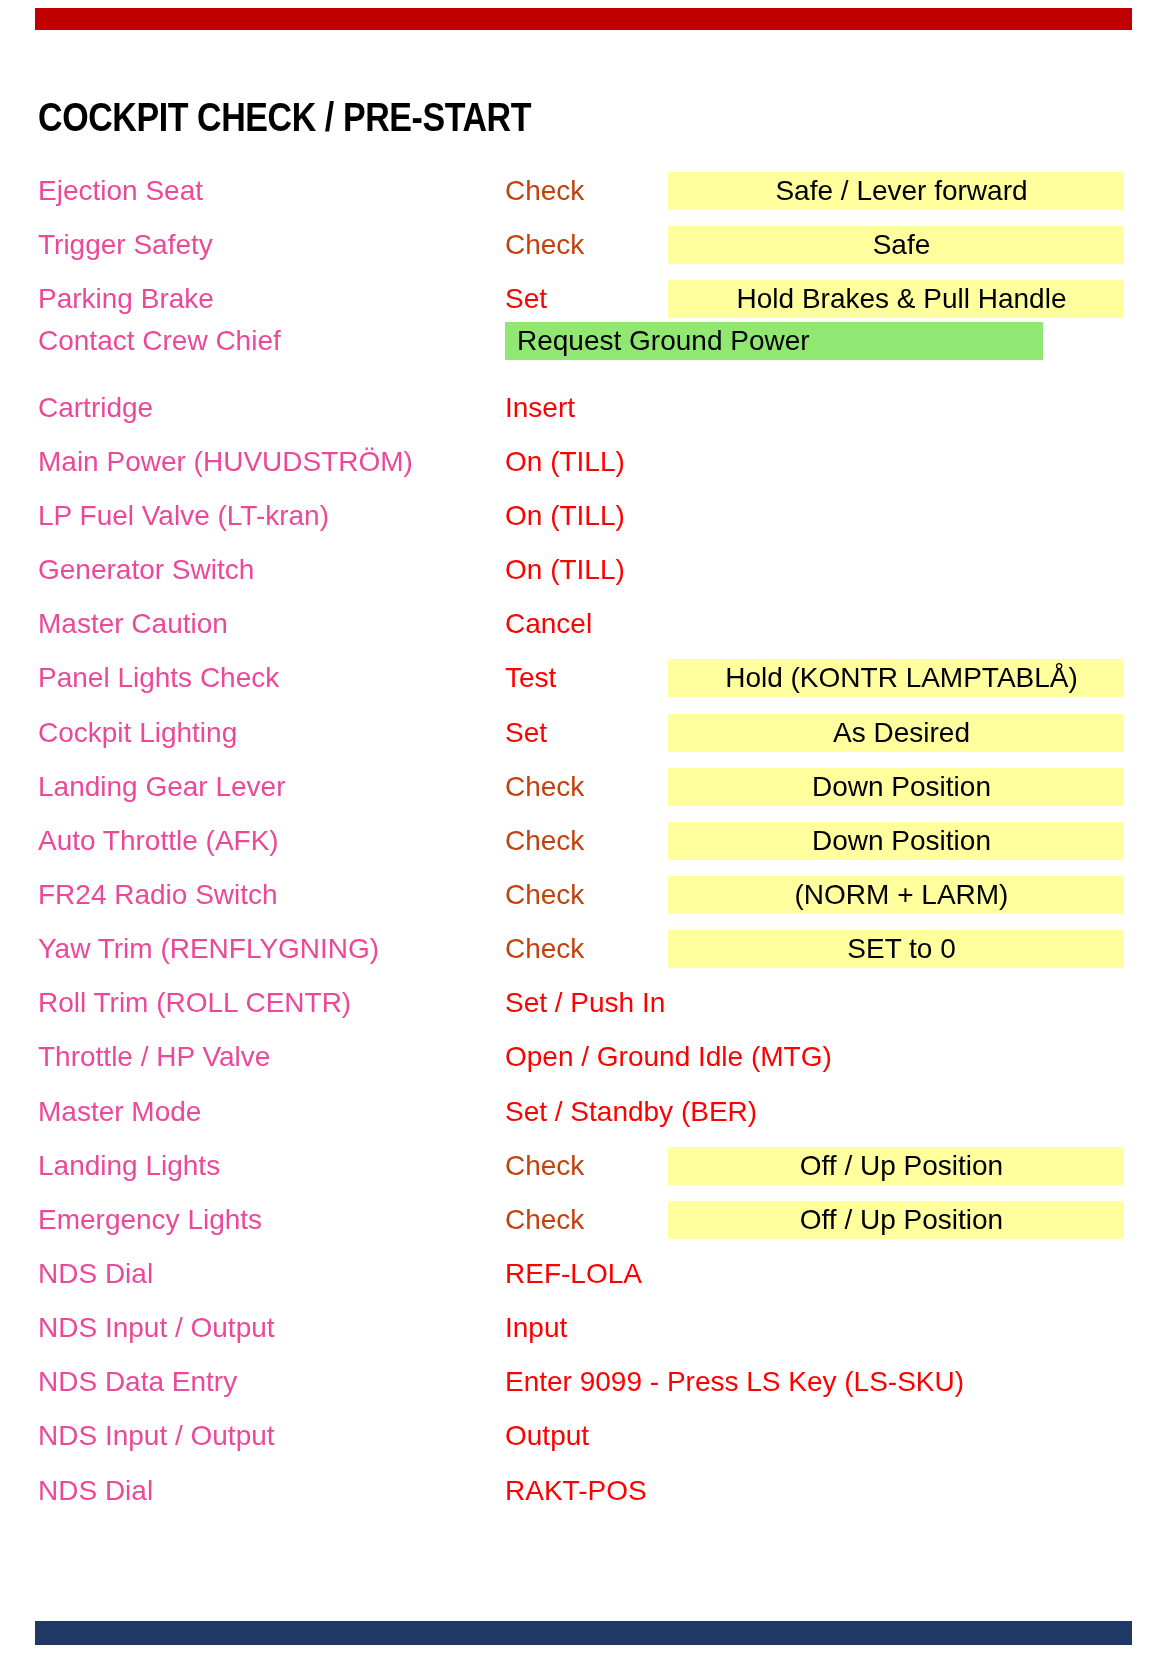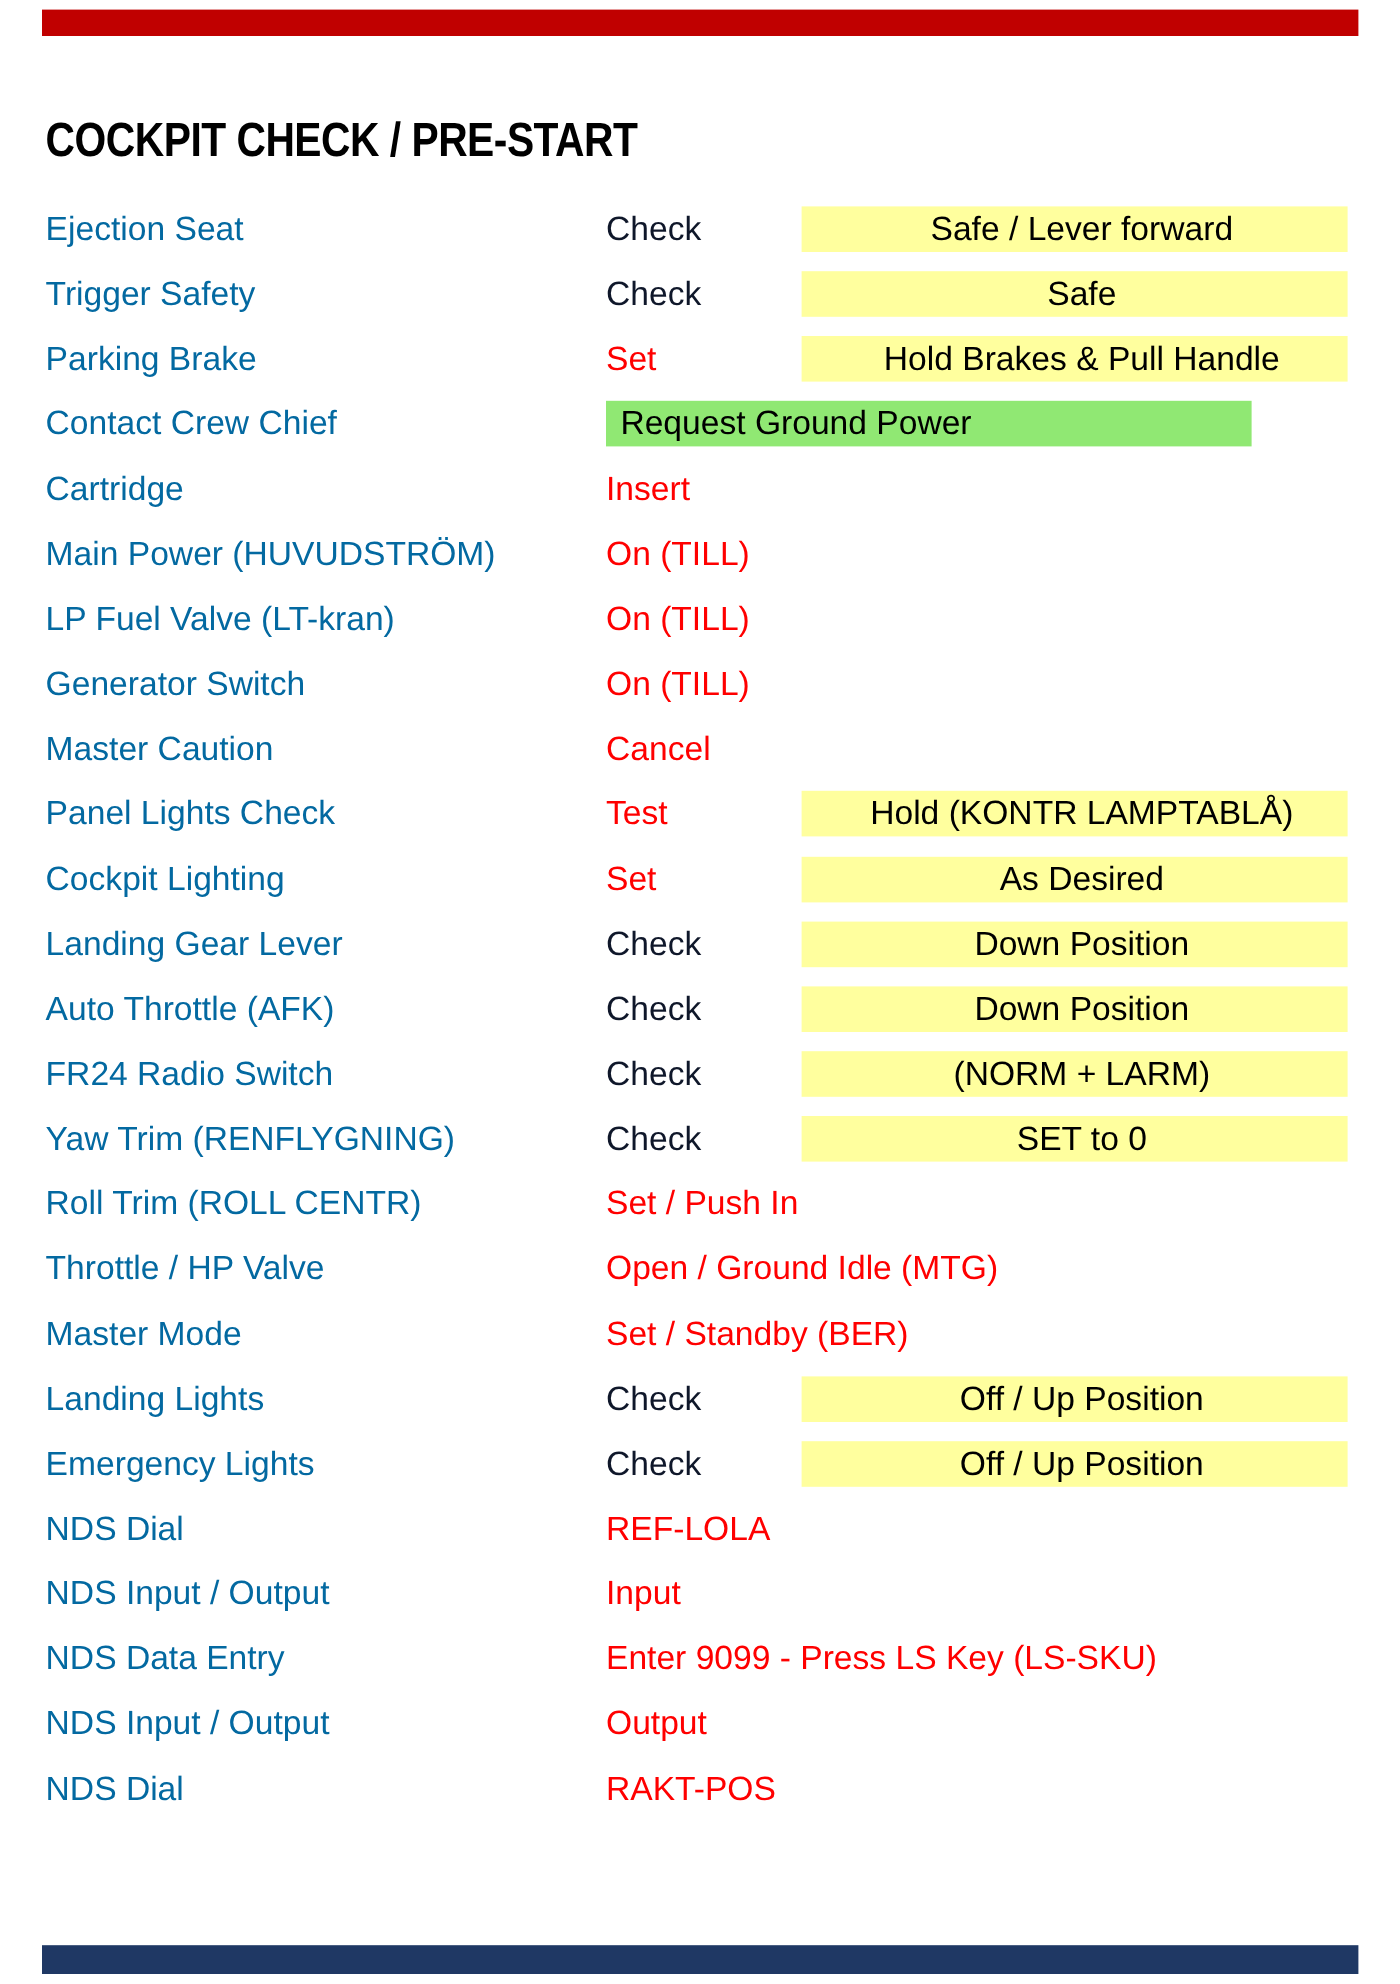--- a/index.html
+++ b/index.html
@@ -49,28 +49,28 @@
     width: 1167px;
     height: 38px;
     line-height: 38px;
     font-size: 28px;
     white-space: nowrap;
   }
   .row .label {
     position: absolute;
     left: 38px;
     top: 0;
-    color: #0369a1;
+    color: #ec4899;
   }
   .row .action {
     position: absolute;
     left: 505px;
     top: 0;
   }
-  .row .action.black { color: #0f172a; }
+  .row .action.black { color: #c2410c; }
   .row .action.red   { color: var(--red, #ff0000); }
   .row .bar {
     position: absolute;
     top: 0;
     height: 38px;
     padding-left: 12px;
     box-sizing: border-box;
     color: #000000;
   }
   .row .bar.yellow {
@@ -101,21 +101,21 @@
     <div class="row" style="top: 226px;">
       <span class="label">Trigger Safety</span>
       <span class="action black">Check</span>
       <span class="bar yellow"><span>Safe</span></span>
     </div>
     <div class="row" style="top: 280px;">
       <span class="label">Parking Brake</span>
       <span class="action red">Set</span>
       <span class="bar yellow"><span>Hold Brakes &amp; Pull Handle</span></span>
     </div>
-    <div class="row" style="top: 334px;">
+    <div class="row" style="top: 322px;">
       <span class="label">Contact Crew Chief</span>
       <span class="bar green"><span>Request Ground Power</span></span>
     </div>
     <div class="row" style="top: 389px;">
       <span class="label">Cartridge</span>
       <span class="action red">Insert</span>
     </div>
     <div class="row" style="top: 443px;">
       <span class="label">Main Power (HUVUDSTRÖM)</span>
       <span class="action red">On (TILL)</span>

